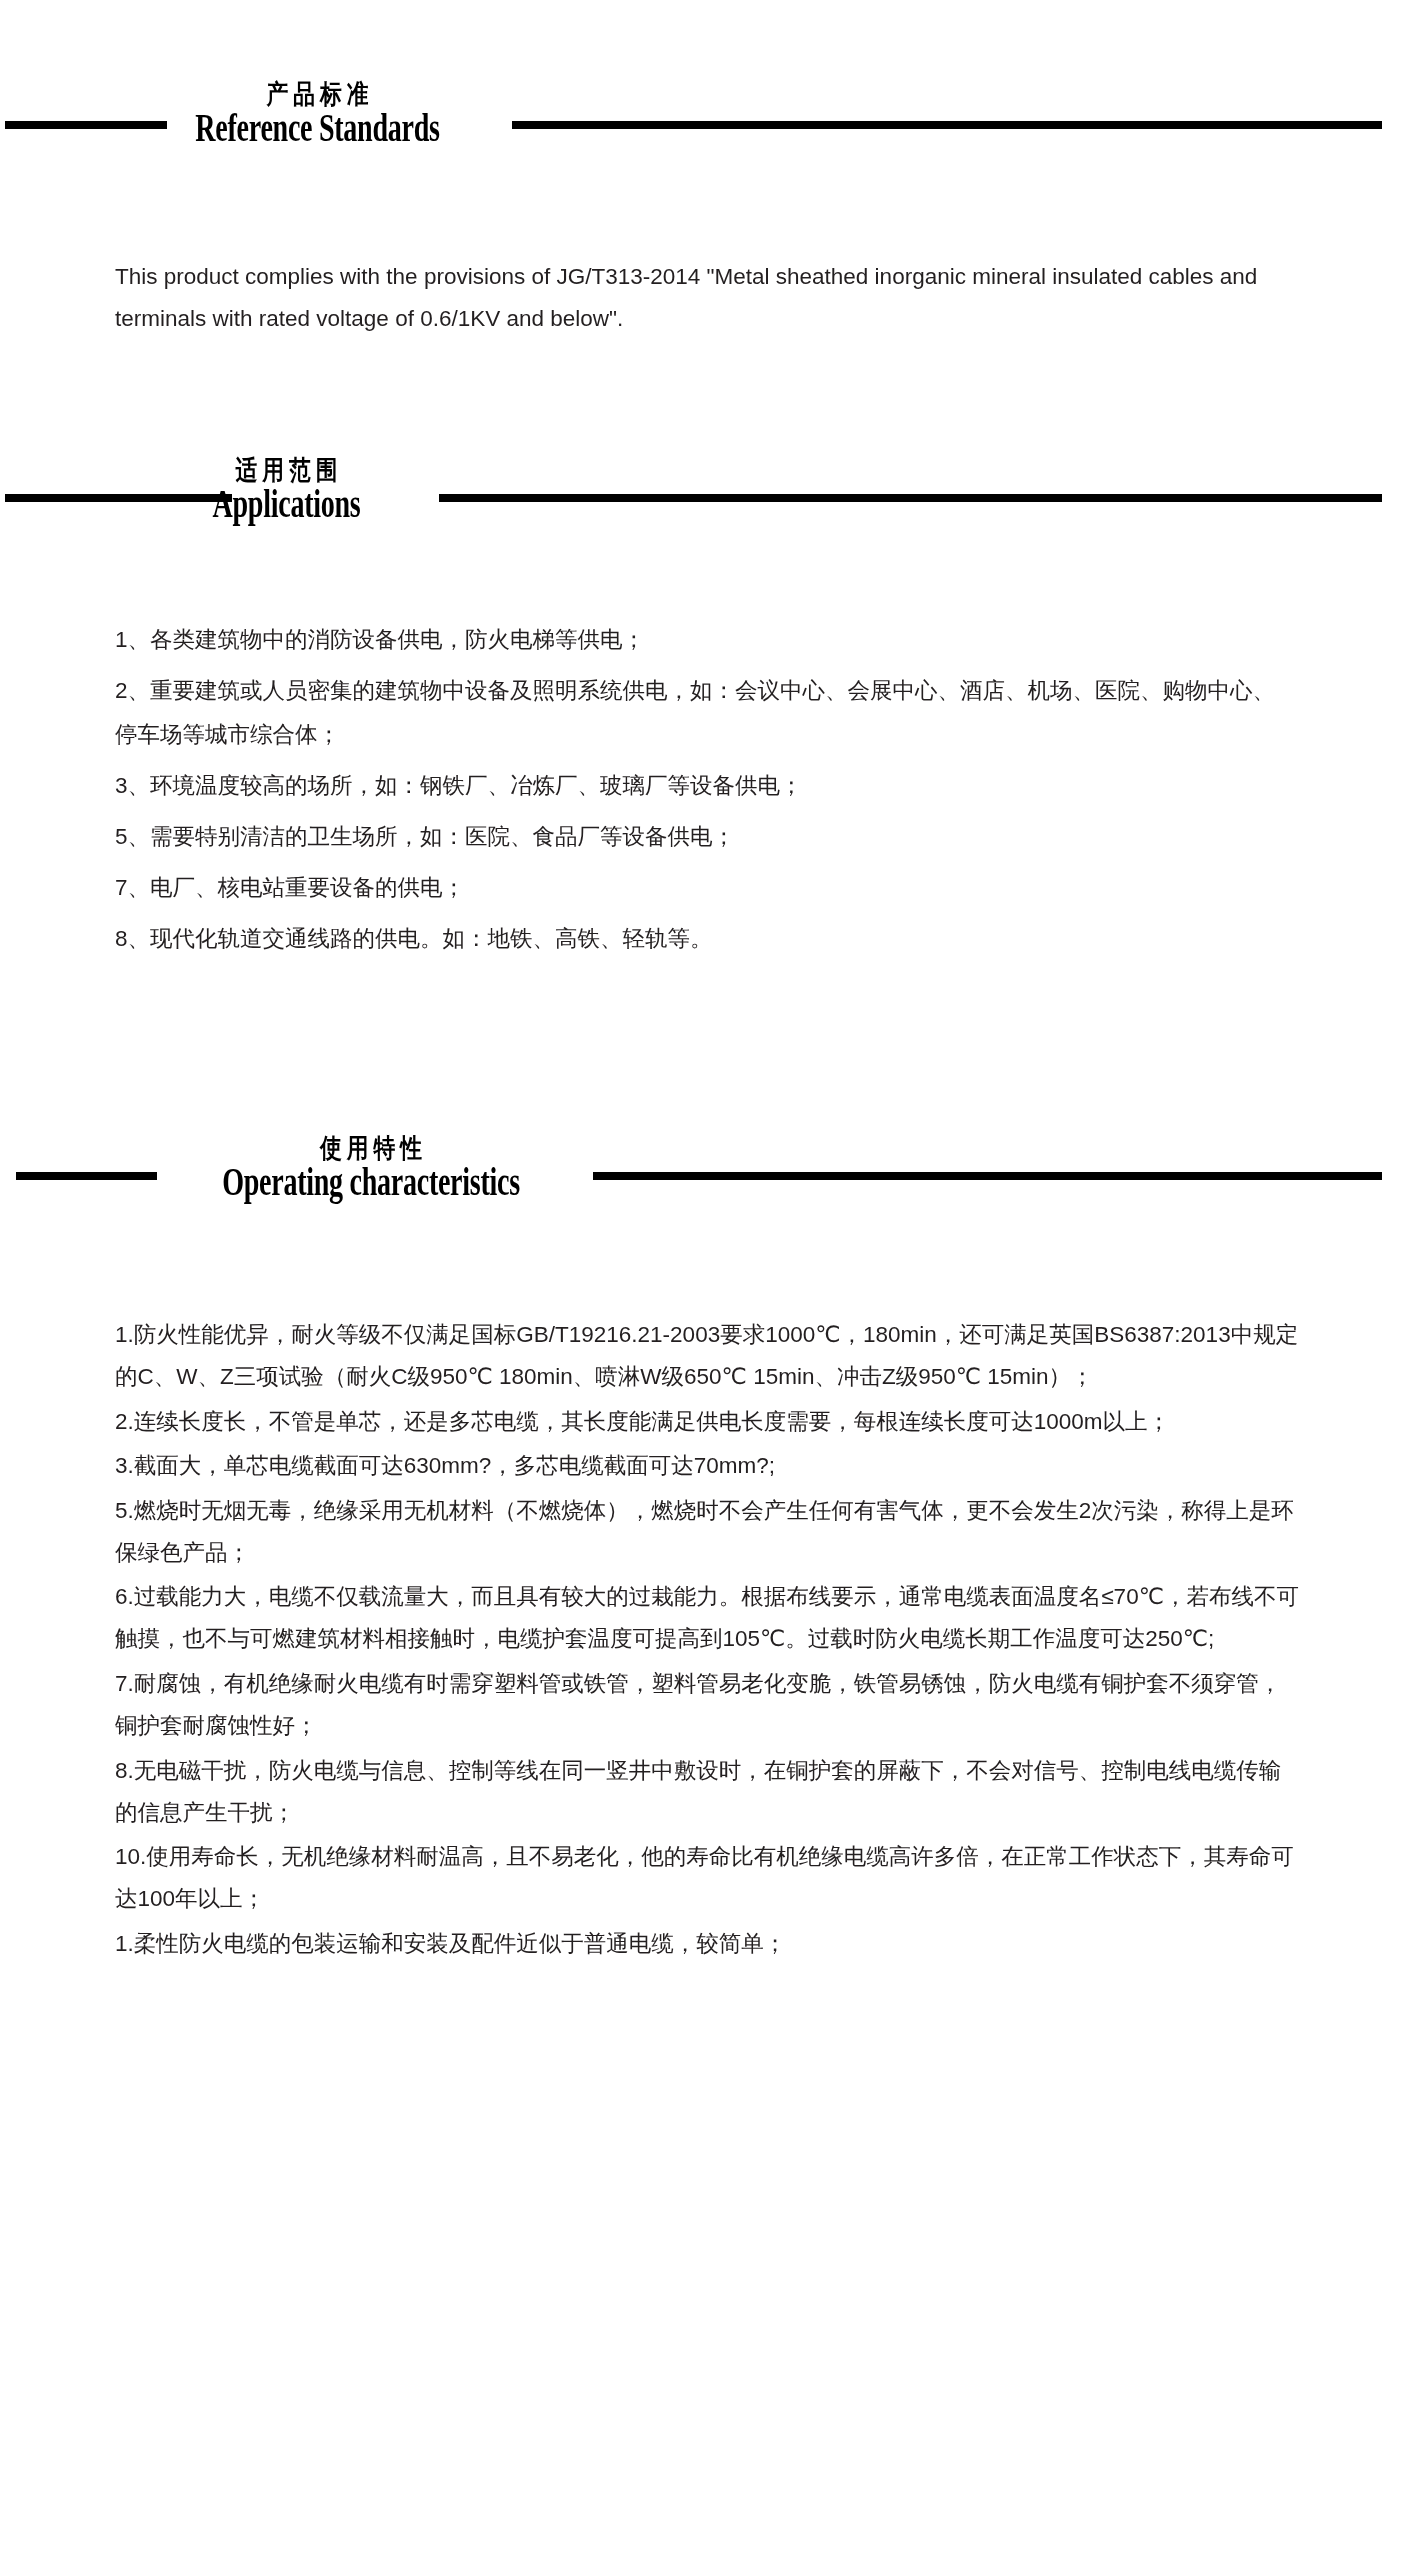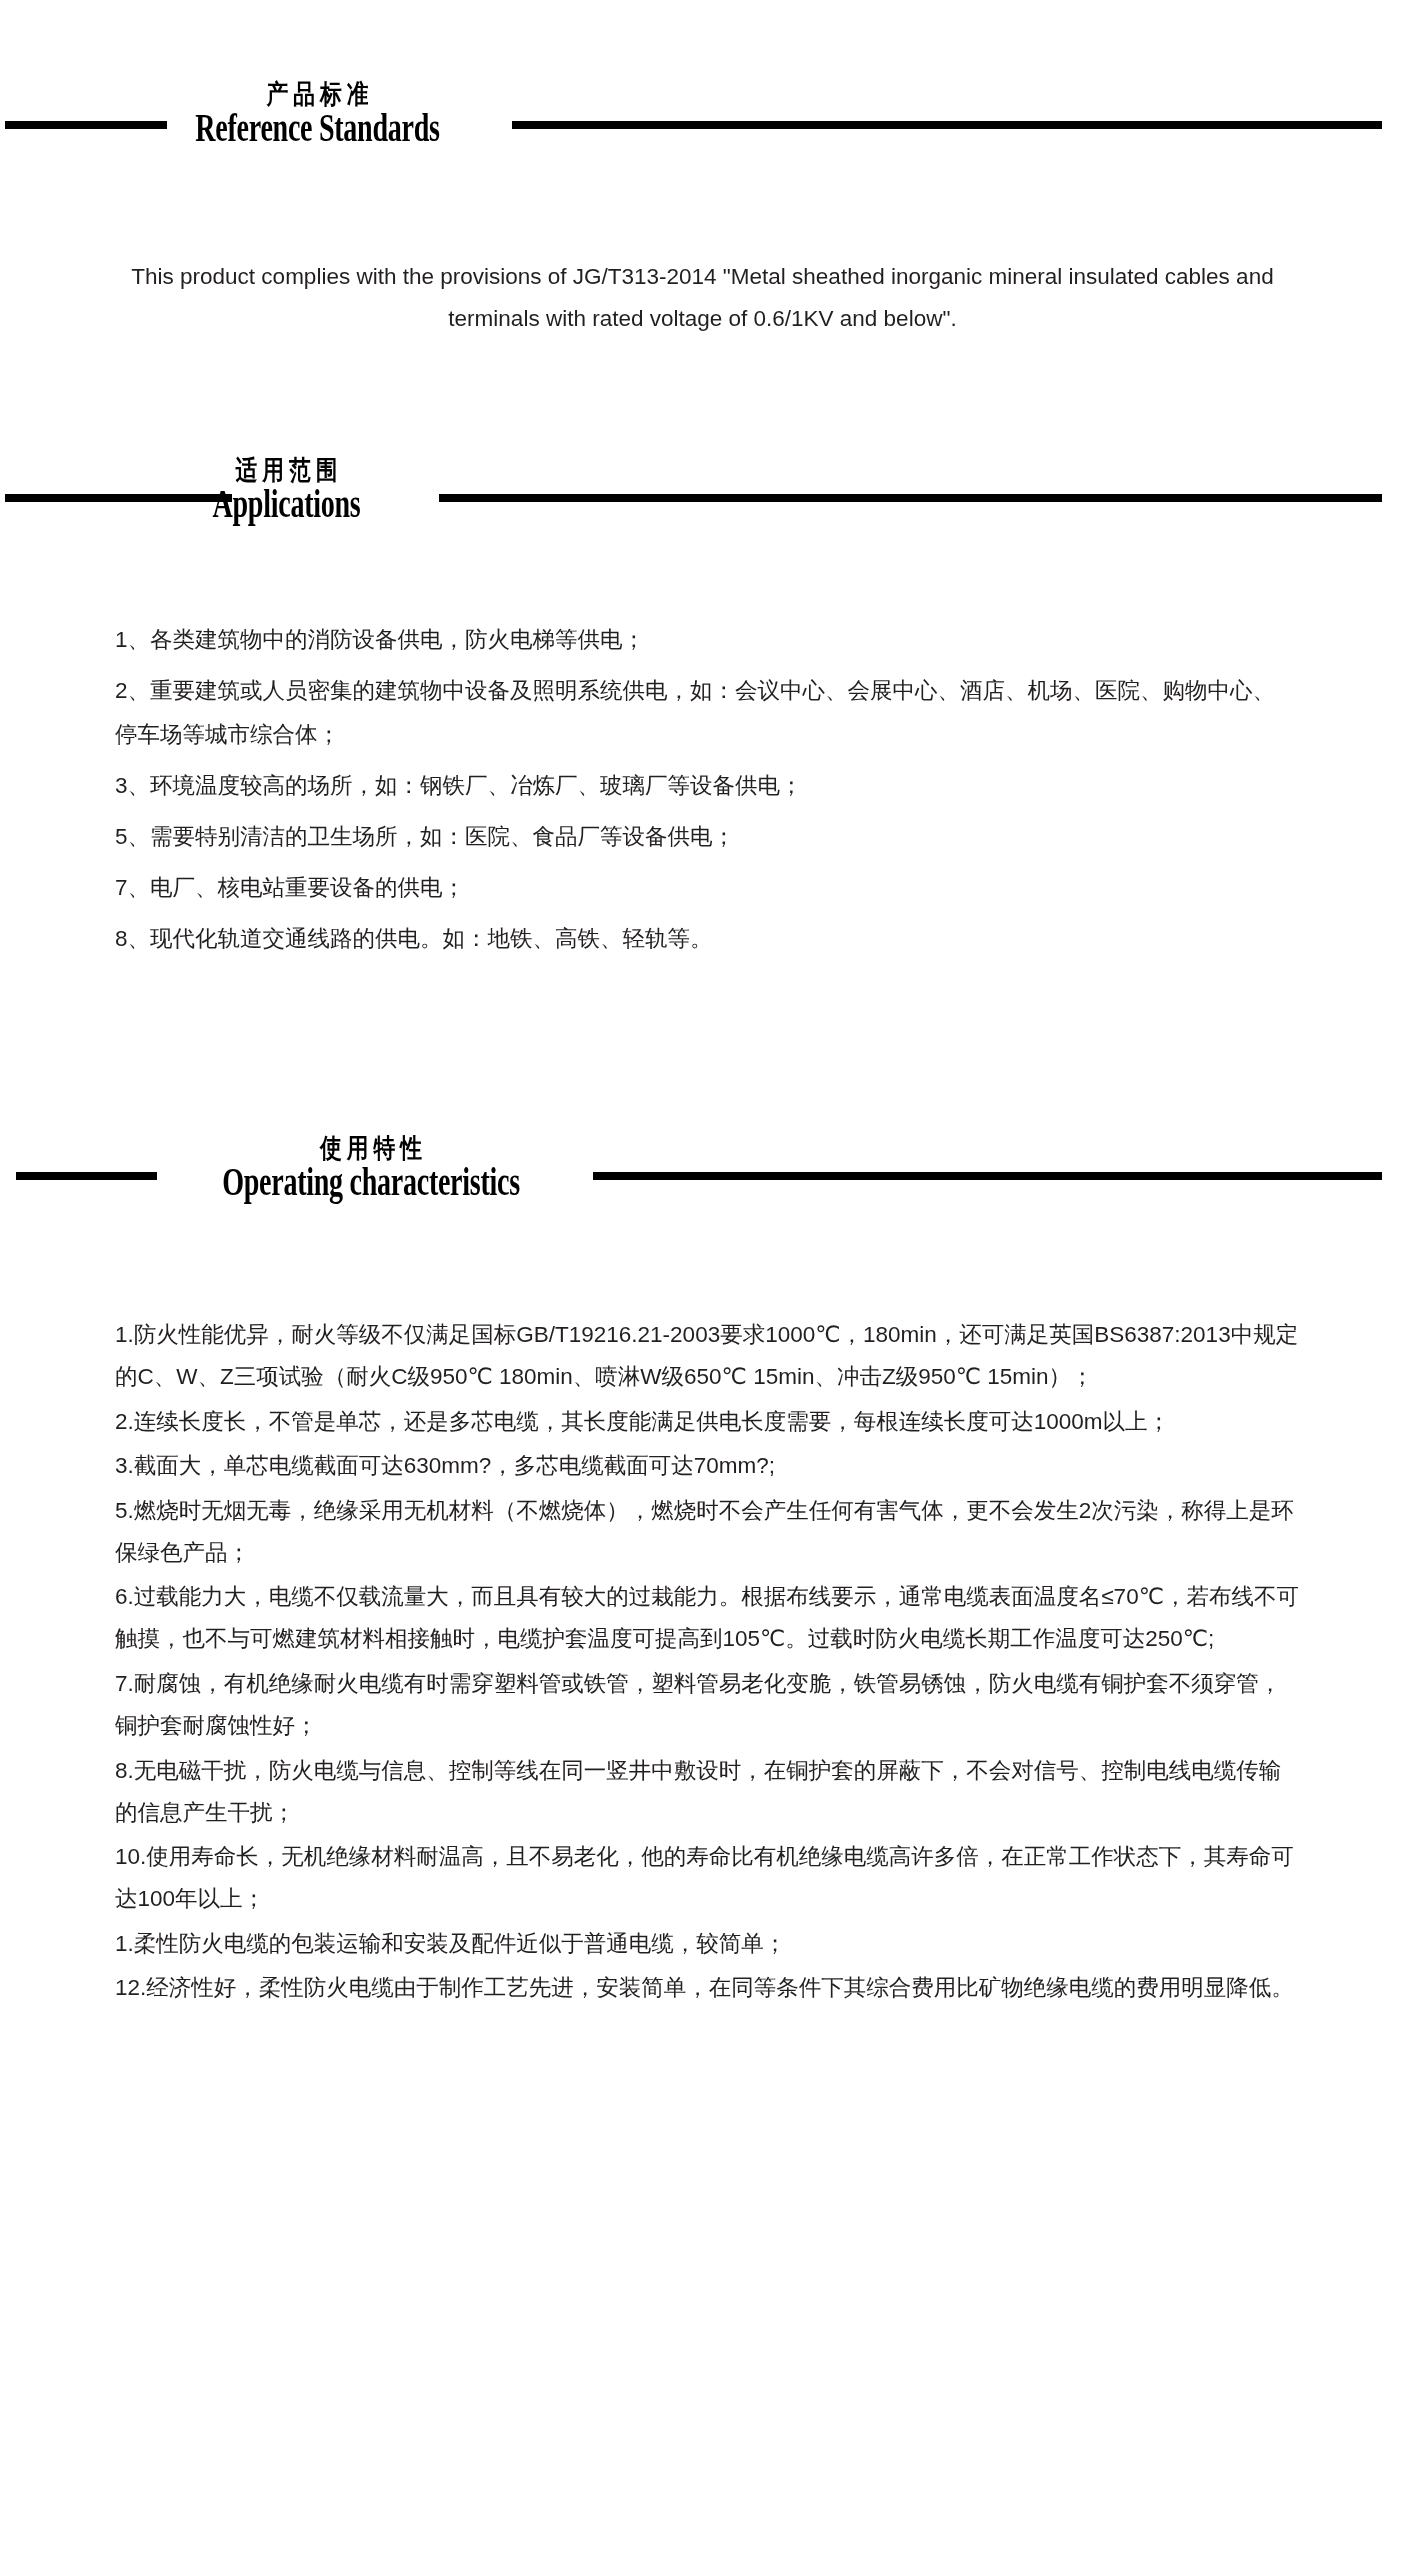--- a/index.html
+++ b/index.html
@@ -81,21 +81,21 @@
     margin: 0;
     line-height: 42px;
     text-align: left;
   }
   .para + .para { margin-top: 0; }
 
   .spaced .para { line-height: 44px; }
   .spaced .para + .para { margin-top: 7px; }
 
   .std-block .para { line-height: 42px; }
-  .std-block .para.en { margin-top: 16px; text-align: center; }
+  .std-block .para.en { margin-top: 16px; }
 
   .feat-block .para { line-height: 42px; margin-bottom: 2.6px; }
 </style>
 </head>
 <body>
 
 <div class="page">
 
   <div class="section-header" style="top:79px;">
     <div class="rule left" style="top:42px; width:162px;"></div>
@@ -140,17 +140,16 @@
   <div class="body-block feat-block" style="top:1314px; width:1188px;">
     <p class="para">1.防火性能优异，耐火等级不仅满足国标GB/T19216.21-2003要求1000℃，180min，还可满足英国BS6387:2013中规定的C、W、Z三项试验（耐火C级950℃ 180min、喷淋W级650℃ 15min、冲击Z级950℃ 15min）；</p>
     <p class="para">2.连续长度长，不管是单芯，还是多芯电缆，其长度能满足供电长度需要，每根连续长度可达1000m以上；</p>
     <p class="para">3.截面大，单芯电缆截面可达630mm?，多芯电缆截面可达70mm?;</p>
     <p class="para">5.燃烧时无烟无毒，绝缘采用无机材料（不燃烧体），燃烧时不会产生任何有害气体，更不会发生2次污染，称得上是环保绿色产品；</p>
     <p class="para">6.过载能力大，电缆不仅载流量大，而且具有较大的过栽能力。根据布线要示，通常电缆表面温度名≤70℃，若布线不可触摸，也不与可燃建筑材料相接触时，电缆护套温度可提高到105℃。过载时防火电缆长期工作温度可达250℃;</p>
     <p class="para">7.耐腐蚀，有机绝缘耐火电缆有时需穿塑料管或铁管，塑料管易老化变脆，铁管易锈蚀，防火电缆有铜护套不须穿管，铜护套耐腐蚀性好；</p>
     <p class="para">8.无电磁干扰，防火电缆与信息、控制等线在同一竖井中敷设时，在铜护套的屏蔽下，不会对信号、控制电线电缆传输的信息产生干扰；</p>
     <p class="para">10.使用寿命长，无机绝缘材料耐温高，且不易老化，他的寿命比有机绝缘电缆高许多倍，在正常工作状态下，其寿命可达100年以上；</p>
     <p class="para">1.柔性防火电缆的包装运输和安装及配件近似于普通电缆，较简单；</p>
-    <p class="para">12.经济性好，柔性防火电缆由于制作工艺先进，安装简单，在同等条件下其综合费用比矿物绝缘电缆的费用明显降低。</p>
   </div>
 
 </div>
 
 
 </body></html>

